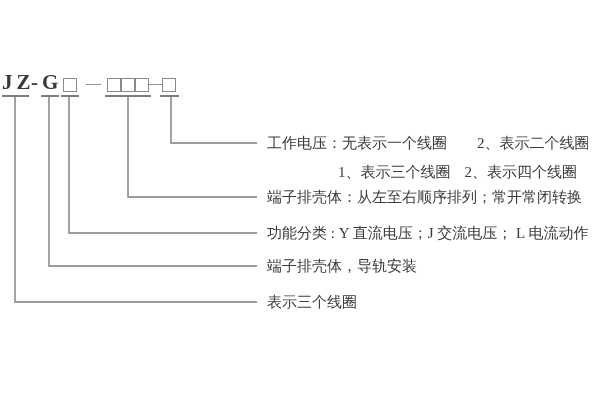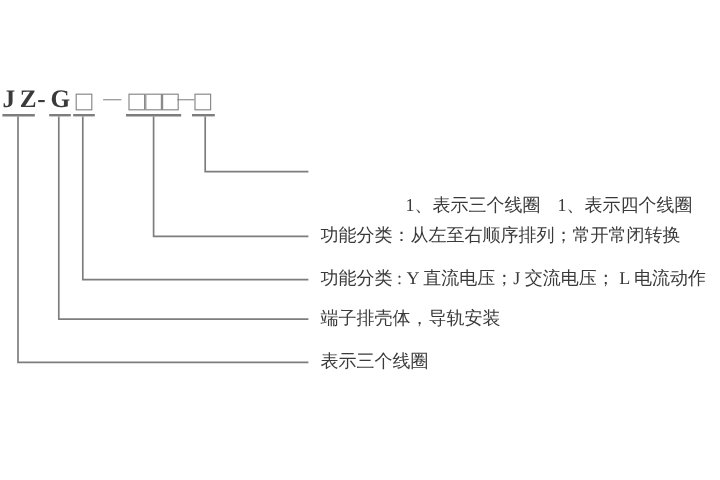--- a/index.html
+++ b/index.html
@@ -96,21 +96,24 @@
   <span class="code-seg sep-hyphen">-</span>
   <span class="code-seg seg-g">G</span>
   <span class="ph-box box-1"></span>
   <span class="code-dash dash-1">—</span>
   <span class="ph-box box-2"></span>
   <span class="ph-box box-3"></span>
   <span class="ph-box box-4"></span>
   <span class="code-dash dash-2">—</span>
   <span class="ph-box box-5"></span>
 
+  <div class="lbl lbl-wv1">
+    <span>工作电压：无表示一个线圈</span><span class="gap-wide">2、表示二个线圈</span>
+  </div>
   <div class="lbl lbl-wv2">
-    <span>1、表示三个线圈</span><span class="gap-narrow">1、表示四个线圈</span>
+    <span>1、表示三个线圈</span><span class="gap-narrow">2、表示四个线圈</span>
   </div>
-  <div class="lbl lbl-contact">功能分类：从左至右顺序排列；常开常闭转换</div>
+  <div class="lbl lbl-contact">端子排壳体：从左至右顺序排列；常开常闭转换</div>
   <div class="lbl lbl-function">功能分类 : Y 直流电压；J 交流电压； L 电流动作</div>
   <div class="lbl lbl-housing">端子排壳体，导轨安装</div>
   <div class="lbl lbl-relay">表示三个线圈</div>
 
 </div>
 
 </body></html>

